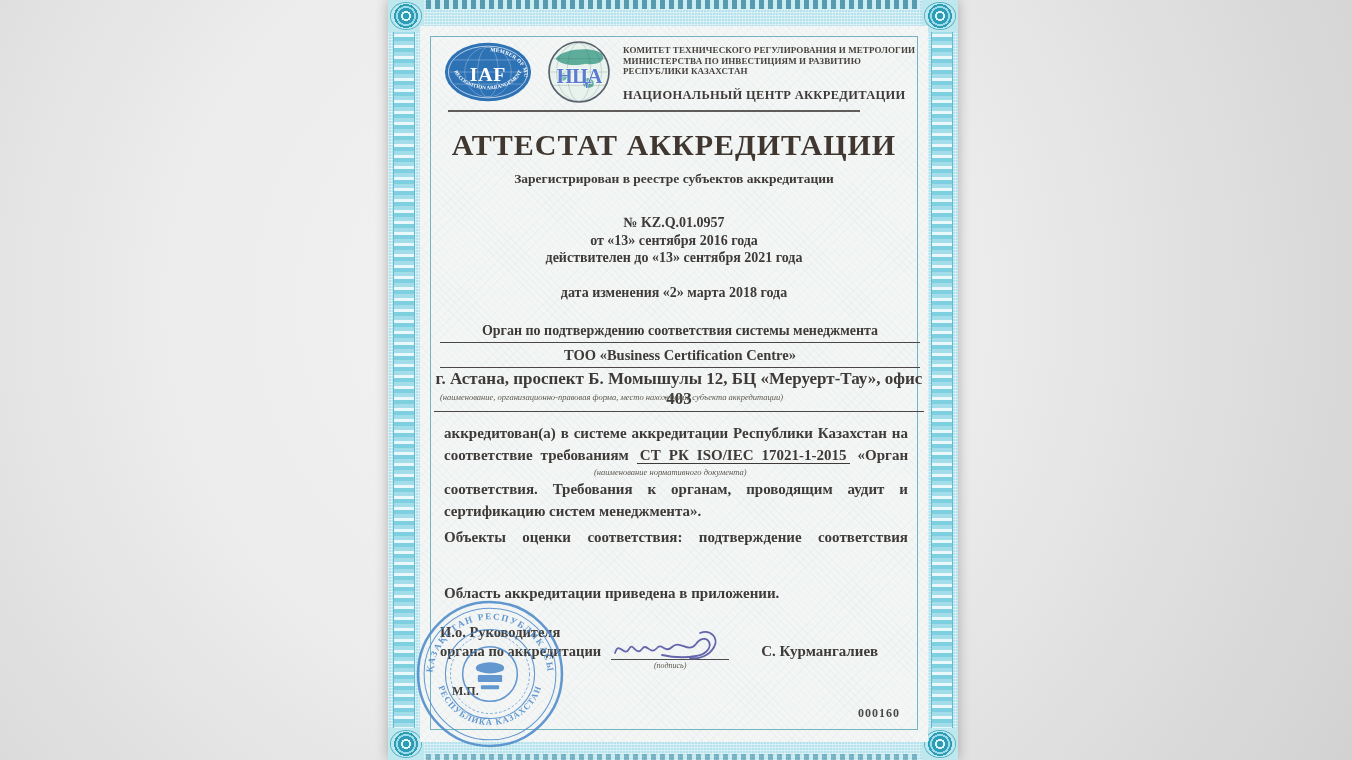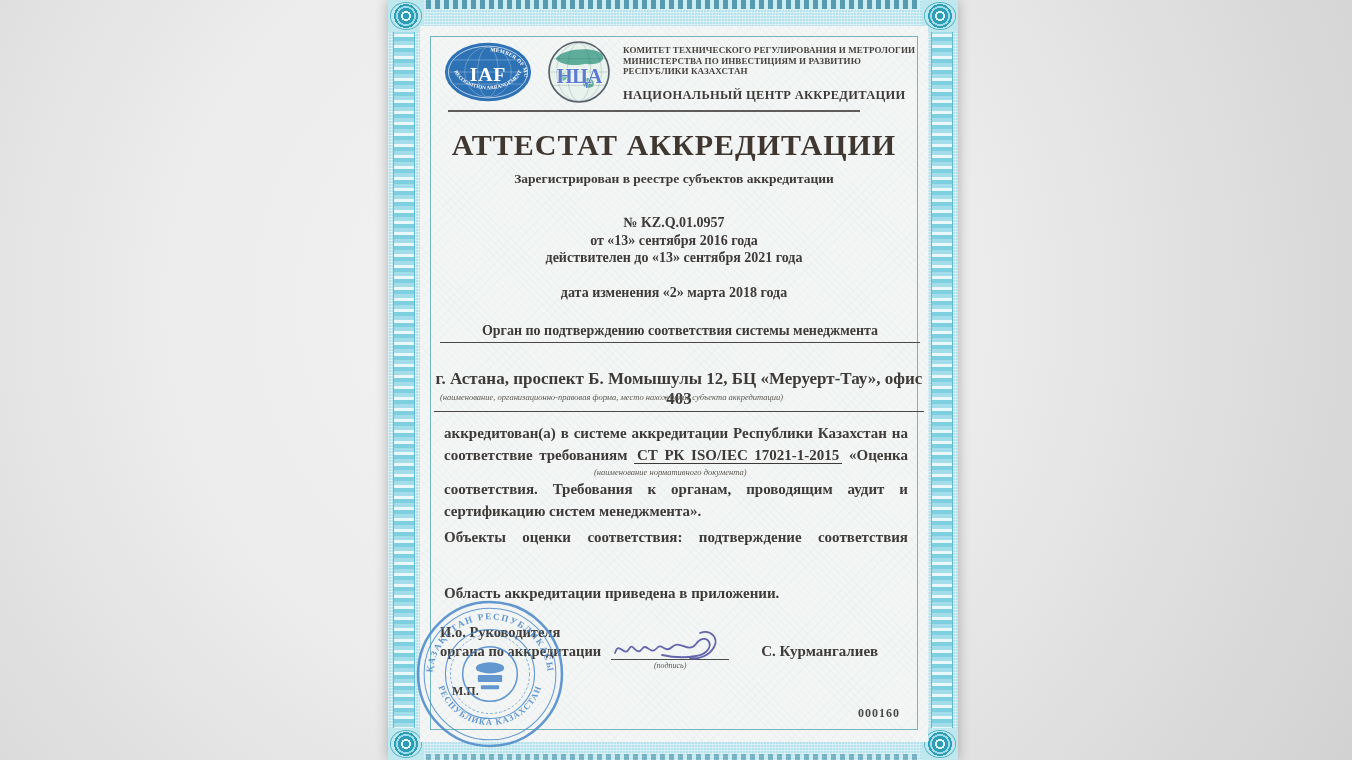--- a/index.html
+++ b/index.html
@@ -146,26 +146,27 @@
     <div class="subtitle abs" style="left:10px; right:10px; top:145px;">Зарегистрирован в реестре субъектов аккредитации</div>
 
     <div class="abs" style="left:10px; right:10px; top:188px;">
       <div class="regline">№ KZ.Q.01.0957</div>
       <div class="regline">от «13» сентября 2016 года</div>
       <div class="regline">действителен до «13» сентября 2021 года</div>
     </div>
     <div class="regline abs" style="left:10px; right:10px; top:258px;">дата изменения «2» марта 2018 года</div>
 
     <div class="subject-line abs" style="left:20px; right:8px; top:297px; font-size:14px; padding-bottom:3px;">Орган по подтверждению соответствия системы менеджмента</div>
+    <div class="subject-line abs" style="left:20px; right:8px; top:321px; font-size:14.5px; padding-bottom:3px;">ТОО «Business Certification Centre»</div>
     <div class="subject-line abs" style="left:14px; right:4px; top:343px; font-size:17px; padding-bottom:2px;">г. Астана, проспект Б. Момышулы 12, БЦ «Меруерт-Тау», офис 403</div>
     <div class="caption abs" style="left:20px; right:8px; top:366px;">(наименование, организационно-правовая форма, место нахождение субъекта аккредитации)</div>
 
     <div class="para abs" style="left:24px; right:20px; top:396px;">
       <div class="jline">аккредитован(а) в системе аккредитации Республики Казахстан на</div>
-      <div class="jline"><span>соответствие требованиям</span> <span class="std-underline">СТ РК ISO/IEC 17021-1-2015</span> <span>«Оценка</span></div>
+      <div class="jline"><span>соответствие требованиям</span> <span class="std-underline">СТ РК ISO/IEC 17021-1-2015</span> <span>«Орган</span></div>
       <div class="caption" style="height:12px; line-height:12px; width:300px; margin-left:150px;">(наименование нормативного документа)</div>
       <div class="jline">соответствия. Требования к органам, проводящим аудит и</div>
       <div>сертификацию систем менеджмента».</div>
     </div>
 
     <div class="para abs" style="left:24px; right:20px; top:500px;">
       <div class="jline">Объекты оценки соответствия: подтверждение соответствия</div>
     </div>
 
     <div class="para abs" style="left:24px; right:20px; top:556px;">Область аккредитации приведена в приложении.</div>

